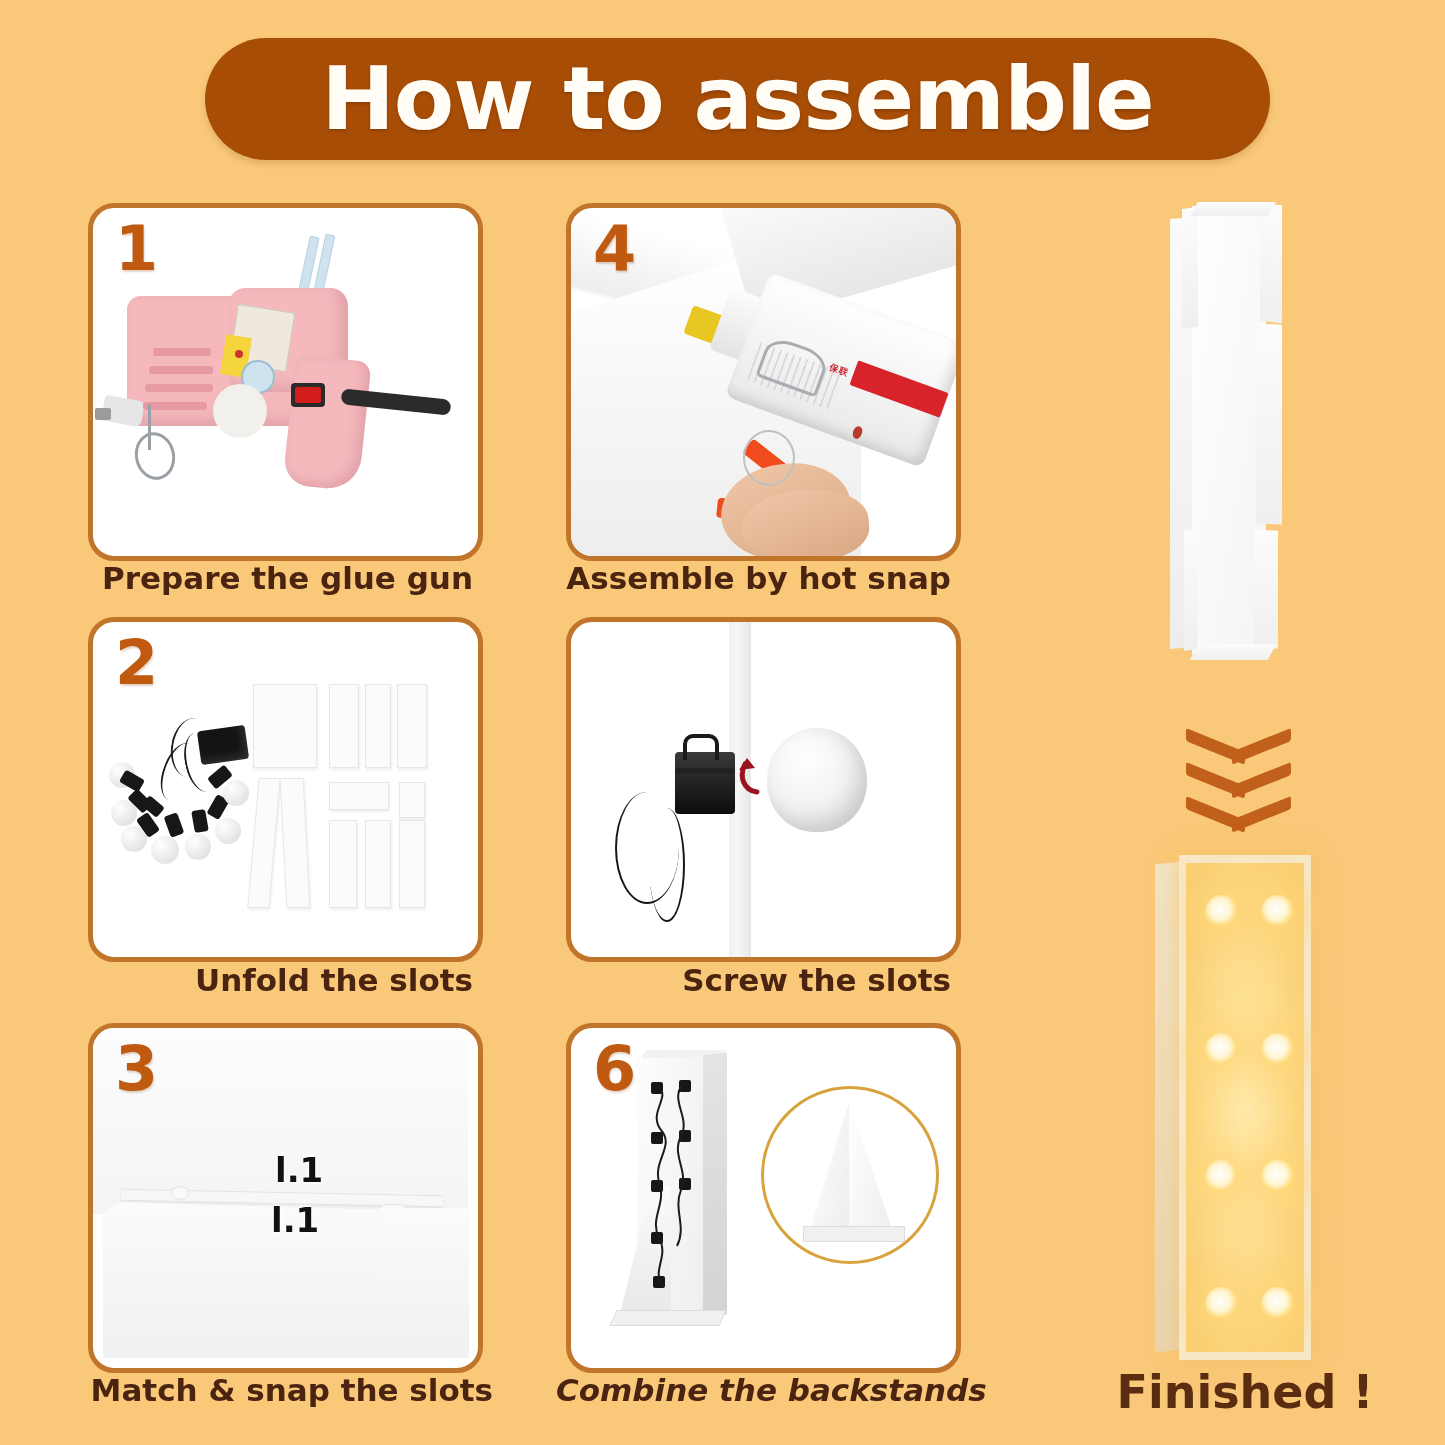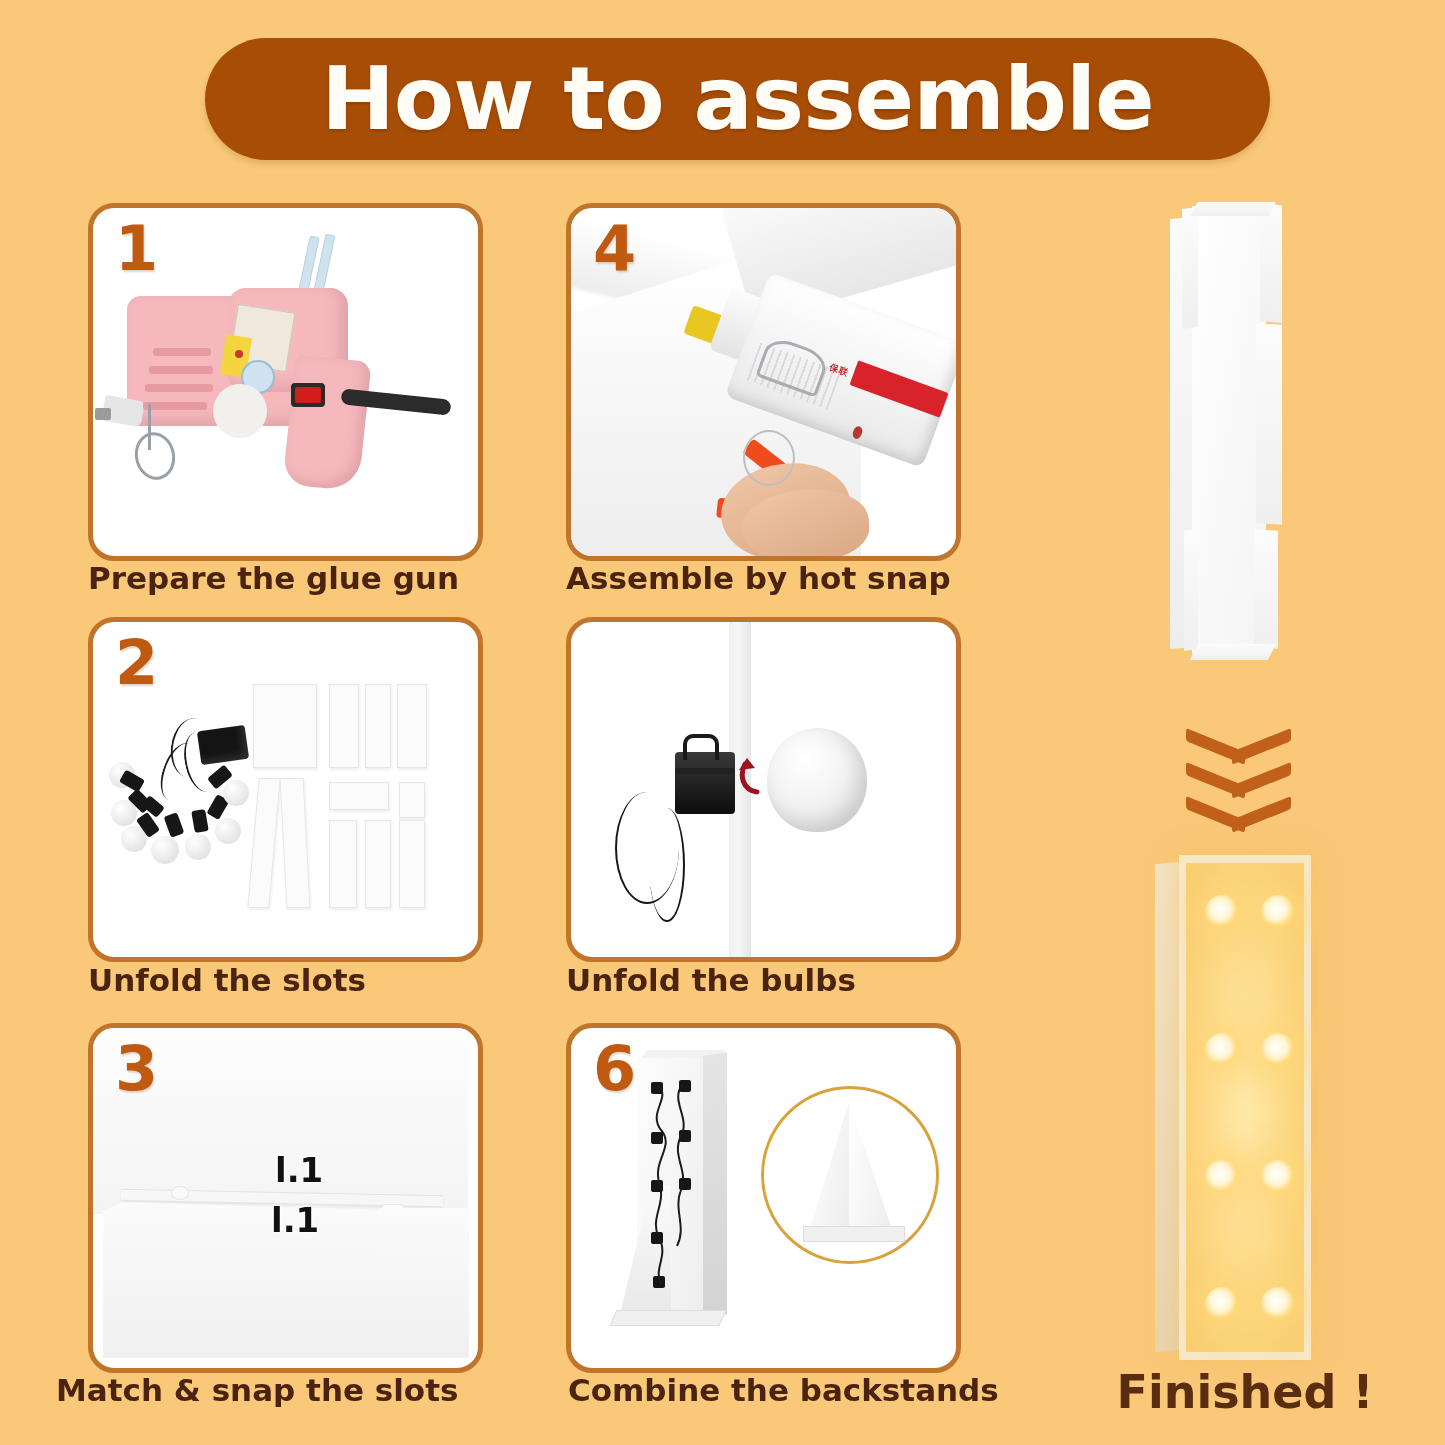--- a/index.html
+++ b/index.html
@@ -27,37 +27,37 @@
     position:absolute;background:#ffffff;border:5px solid #c1752a;border-radius:26px;
     overflow:hidden;
   }
   .panel .num{
     position:absolute;left:22px;top:10px;z-index:6;
     color:#c05a10;font-size:62px;font-weight:bold;line-height:1;
     font-family:"DejaVu Sans", sans-serif;
     text-shadow:1px 2px 2px rgba(120,60,10,.22);
   }
   .caption{
-    position:absolute;text-align:left;color:#4a2410;
+    position:absolute;text-align:right;color:#4a2410;
     font-size:31px;font-weight:bold;font-family:"DejaVu Sans", sans-serif;
     white-space:nowrap;
   }
   
   #p1{left:88px;top:203px;width:385px;height:348px;}
   #p2{left:88px;top:617px;width:385px;height:335px;}
   #p3{left:88px;top:1023px;width:385px;height:340px;}
   #p4{left:566px;top:203px;width:385px;height:348px;}
   #p5{left:566px;top:617px;width:385px;height:335px;}
   #p6{left:566px;top:1023px;width:385px;height:340px;}
   #c1{left:88px;top:560px;width:385px;}
   #c2{left:88px;top:962px;width:385px;}
-  #c3{left:56px;top:1372px;width:425px;}
+  #c3{left:68px;top:1372px;width:425px;}
   #c4{left:566px;top:560px;width:385px;}
   #c5{left:566px;top:962px;width:385px;}
-  #c6{left:568px;top:1372px;width:405px;}
+  #c6{left:556px;top:1372px;width:405px;font-style:italic;}
 
   .scene{position:absolute;inset:0;}
 
   
   .gg-stick{position:absolute;background:#cfe3ef;border:1px solid #b4d2e3;border-radius:2px;transform-origin:bottom;}
   .gg-body{position:absolute;background:#f4b8bd;border-radius:14px 22px 16px 10px;box-shadow:inset -8px -6px 14px rgba(190,120,130,.35);}
   .gg-handle{position:absolute;background:#f4b8bd;border-radius:10px 14px 34px 26px;box-shadow:inset -6px -4px 12px rgba(190,120,130,.35);}
   .gg-nozzle{position:absolute;background:#e6e6e6;border-radius:2px;}
   .gg-vent{position:absolute;background:#e79aa4;border-radius:3px;height:8px;}
   .gg-label{position:absolute;background:#efe9dd;border:1px solid #ccc5b6;}
@@ -269,21 +269,21 @@
     <div class="hook5" style="left:112px;top:112px;width:28px;height:22px;"></div>
     <div class="cord5" style="left:44px;top:170px;width:62px;height:110px;border-color:#151515;border-top:none;border-right:none;"></div>
     <div class="cord5" style="left:78px;top:186px;width:34px;height:112px;border-color:#151515;border-top:none;border-left:none;"></div>
     <div class="bulb5" style="left:196px;top:106px;width:100px;height:104px;"></div>
     <svg style="position:absolute;left:164px;top:132px;width:44px;height:46px;" viewBox="0 0 44 46">
       <path d="M10 10 C 4 22, 8 36, 22 38" fill="none" stroke="#9a1420" stroke-width="5" stroke-linecap="round"></path>
       <path d="M4 16 L12 4 L20 14 Z" fill="#9a1420"></path>
     </svg>
   </div>
 </div>
-<div class="caption" id="c5">Unfold the bulbs</div>
+<div class="caption" id="c5">Screw the slots</div>
 
 <div class="panel" id="p6">
   <div class="num">6</div>
   <div class="scene">
     <div class="box6-top" style="left:70px;top:22px;width:80px;height:16px;transform:skewX(-34deg);"></div>
     <div class="box6-face" style="left:66px;top:30px;width:68px;height:258px;"></div>
     <div class="box6-side" style="left:132px;top:26px;width:24px;height:262px;transform:skewY(-7deg);"></div>
     <div class="box6-stand" style="left:48px;top:158px;width:52px;height:132px;clip-path:polygon(62% 0,100% 0,100% 100%,0 100%);"></div>
     <div class="box6-foot" style="left:42px;top:282px;width:108px;height:14px;transform:skewX(-24deg);"></div>
     <div class="s6" style="left:80px;top:54px;width:12px;height:12px;"></div>

